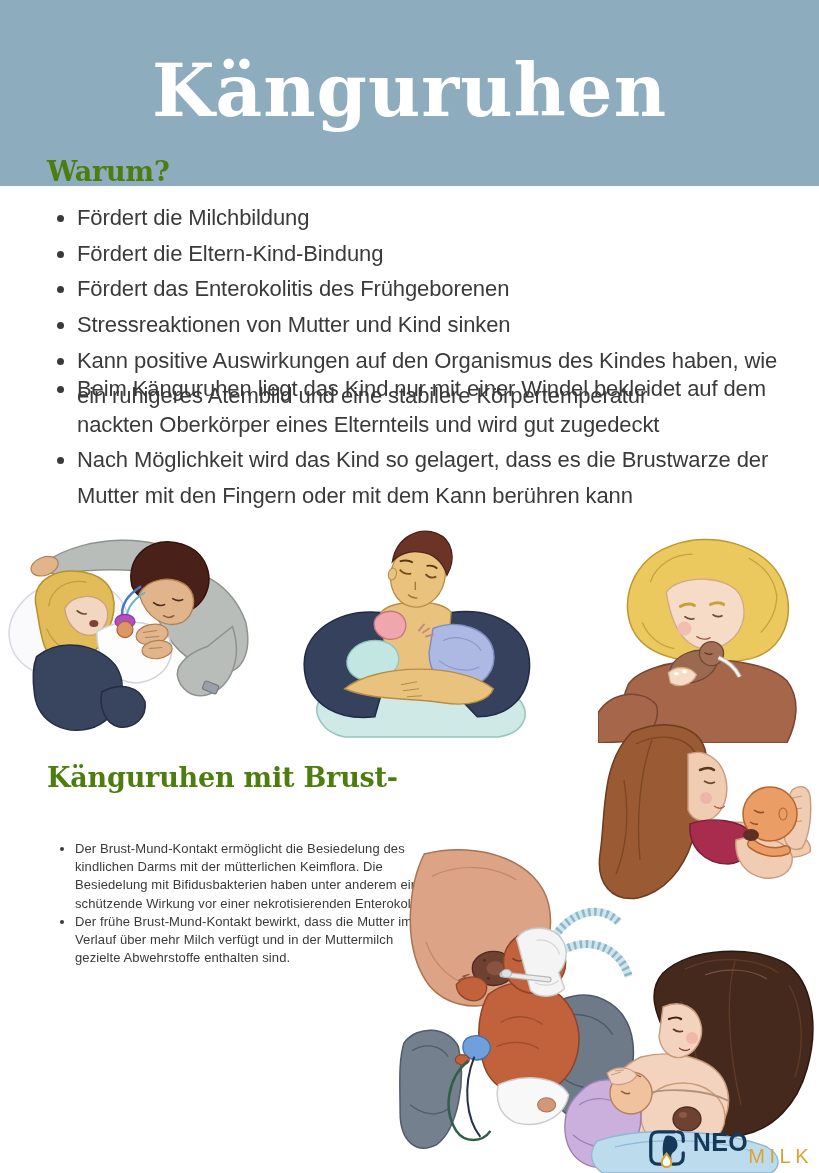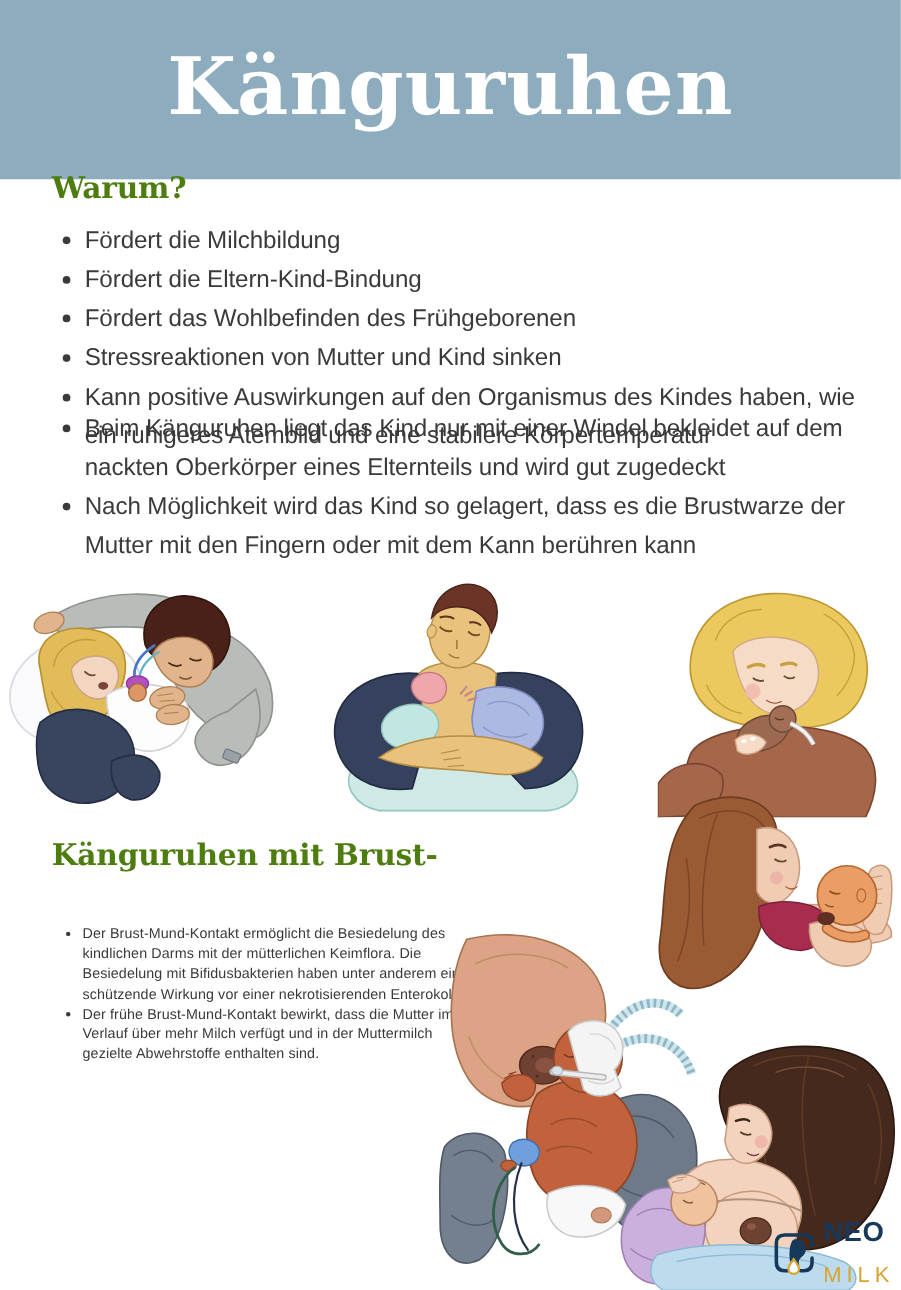--- a/index.html
+++ b/index.html
@@ -9,21 +9,21 @@
     width: 819px;
     height: 1173px;
     background: #ffffff;
     overflow: hidden;
     font-family: "Liberation Sans", sans-serif;
     color: #3A3A3A;
   }
   
   .banner {
     position: absolute; top: 0; left: 0;
-    width: 819px; height: 163px;
+    width: 819px; height: 186px;
     background: #8DACBE;
     display: flex; align-items: center; justify-content: center;
   }
   .banner h1 {
     font-family: "DejaVu Serif", serif;
     font-weight: 600;
     font-size: 72px;
     letter-spacing: 1px;
     color: #ffffff;
     margin-top: -6px;
@@ -62,21 +62,21 @@
   #illu-row-2 { left: 292px; top: 520px; }
   #illu-row-3 { left: 598px; top: 522px; }
   #illu-cpap  { left: 396px; top: 846px; }
   #illu-mum1  { left: 540px; top: 720px; }
   #illu-mum2  { left: 545px; top: 945px; }
   
   .logo {
     position: absolute; right: 6px; bottom: 4px;
     display: flex; align-items: center; gap: 5px; z-index: 10;
   }
-  .logo-text { display: flex; flex-direction: column; line-height: 1; }
+  .logo-text { display: flex; line-height: 1; }
   .logo-neo  {
     font-family: "Liberation Sans", sans-serif;
     font-weight: 700; font-size: 25px; color: #16395B; letter-spacing: 0.5px;
   }
   .logo-milk {
     font-family: "Liberation Sans", sans-serif;
     font-weight: 400; font-size: 20px; color: #D9A531;
     letter-spacing: 4.5px; margin-top: 16px;
   }
 </style>
@@ -87,21 +87,21 @@
 
   <header class="banner">
     <h1>Känguruhen</h1>
   </header>
 
   <section class="sec" id="sec-warum">
     <h2>Warum?</h2>
     <ul>
       <li>Fördert die Milchbildung</li>
       <li>Fördert die Eltern-Kind-Bindung</li>
-      <li>Fördert das Wohlbefinden des Frühgeborenen</li>
+      <li>Fördert das Enterokolitis des Frühgeborenen</li>
       <li>Stressreaktionen von Mutter und Kind sinken</li>
       <li>Kann positive Auswirkungen auf den Organismus des Kindes haben, wie ein ruhigeres Atembild und eine stabilere Körpertemperatur</li>
     </ul>
   </section>
 
   <section class="sec" id="sec-wie">
     <ul>
       <li>Beim Känguruhen liegt das Kind nur mit einer Windel bekleidet auf dem nackten Oberkörper eines Elternteils und wird gut zugedeckt</li>
       <li>Nach Möglichkeit wird das Kind so gelagert, dass es die Brustwarze der Mutter mit den Fingern oder mit dem Kann berühren kann</li>
     </ul>

